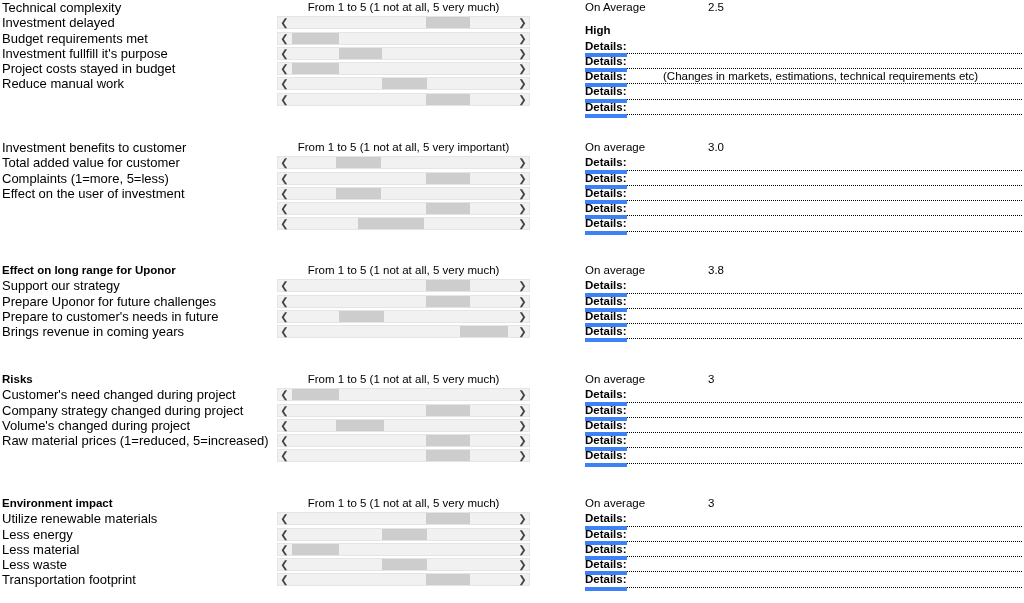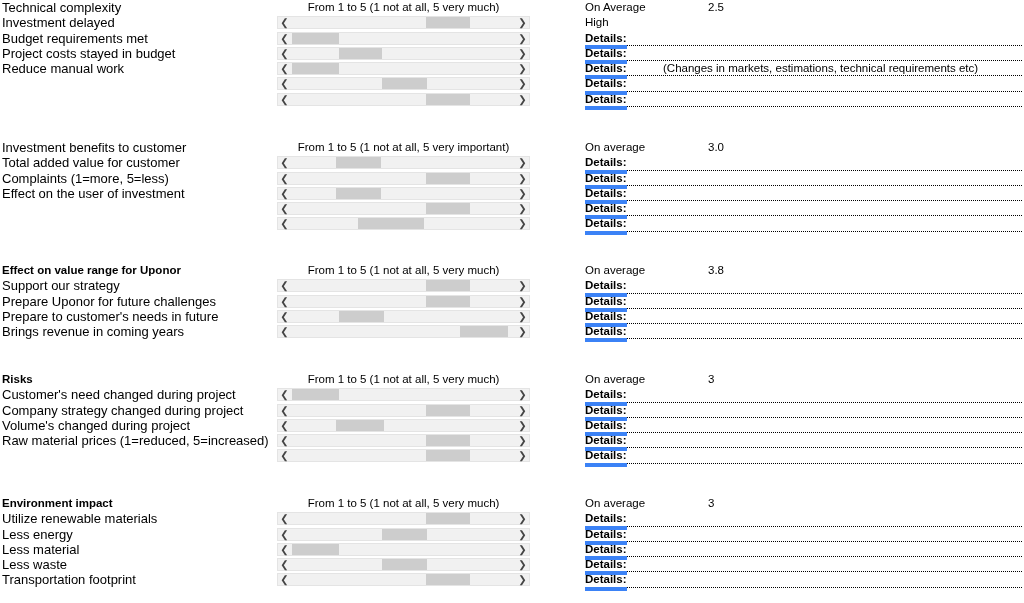--- a/index.html
+++ b/index.html
@@ -120,22 +120,23 @@
     top: 0;
   }
   .avg-value {
     position: absolute;
     left: 123px;
     top: 0;
   }
   .high-row {
     height: 15.3px;
     line-height: 15.3px;
-    font-weight: normal;
+    font-weight: bold;
     white-space: nowrap;
+    margin-top: 8px;
   }
   .detail-row {
     position: relative;
     height: 15.3px;
     line-height: 15.0px;
     border-bottom: 1px dotted #000000;
     box-sizing: border-box;
     white-space: nowrap;
   }
   .detail-key {
@@ -155,20 +156,21 @@
 </style>
 </head>
 <body>
 
 <div class="page" id="page">
     <div class="section" style="top: 0px;">
       <div class="labels">
         <div class="item-label">Technical complexity</div>
         <div class="item-label">Investment delayed</div>
         <div class="item-label">Budget requirements met</div>
+        <div class="item-label">Investment fullfill it's purpose</div>
         <div class="item-label">Project costs stayed in budget</div>
         <div class="item-label">Reduce manual work</div>
       </div>
       <div class="sliders">
         <div class="scale-caption">From 1 to 5 (1 not at all, 5 very much)</div>
         <div class="slider-row">
           <div class="slider">
             <span class="arrow left">❮</span>
             <div class="thumb" style="left: 148px; width: 44px;"></div>
             <span class="arrow right">❯</span>
@@ -296,21 +298,21 @@
         <div class="detail-row">
           <span class="detail-key">Details:</span>
         </div>
         <div class="detail-row">
           <span class="detail-key">Details:</span>
         </div>
       </div>
     </div>
     <div class="section" style="top: 263px;">
       <div class="labels">
-        <div class="section-title">Effect on value range for Uponor</div>
+        <div class="section-title">Effect on long range for Uponor</div>
         <div class="item-label">Support our strategy</div>
         <div class="item-label">Prepare Uponor for future challenges</div>
         <div class="item-label">Prepare to customer's needs in future</div>
         <div class="item-label">Brings revenue in coming years</div>
       </div>
       <div class="sliders">
         <div class="scale-caption">From 1 to 5 (1 not at all, 5 very much)</div>
         <div class="slider-row">
           <div class="slider">
             <span class="arrow left">❮</span>

